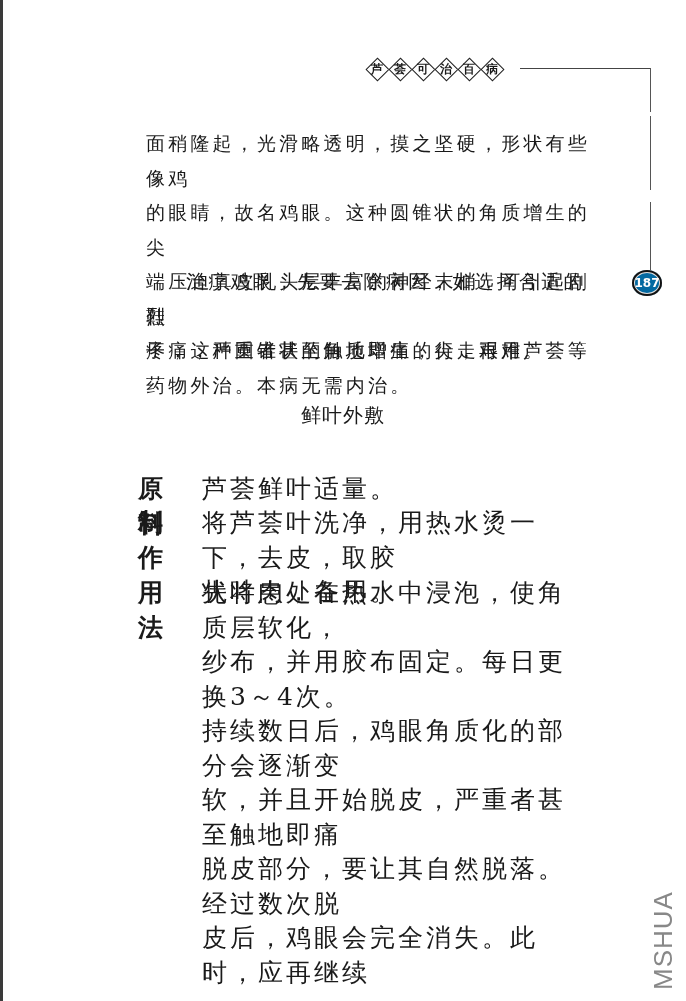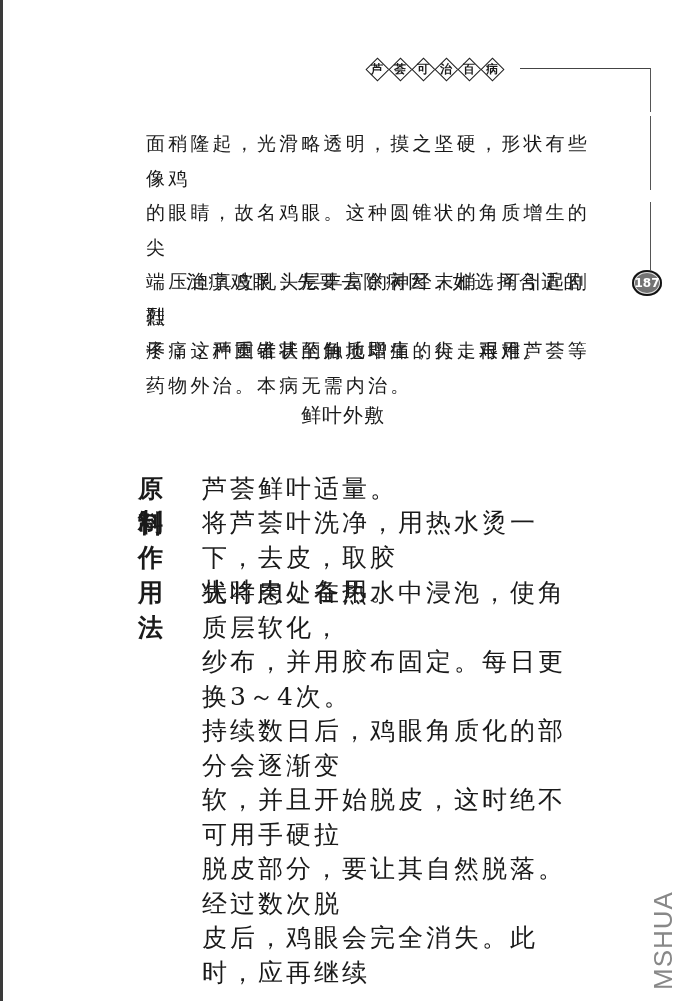--- a/index.html
+++ b/index.html
@@ -63,21 +63,21 @@
     position: absolute;
     left: 650px;
     width: 1px;
     background: #555;
   }
   .page-badge {
     position: absolute;
     left: 632px; top: 270px;
     width: 30px; height: 26px;
     border-radius: 50%;
-    background: #737373;
+    background: #0369a1;
     color: #fff;
     font-size: 12px;
     font-weight: bold;
     text-align: center;
     line-height: 26px;
     font-family: "DejaVu Sans", sans-serif;
     box-shadow: inset 0 0 0 2px #111, inset 0 0 0 3px #ddd;
   }
   
   .text-block {
@@ -191,20 +191,20 @@
     <div>状叶肉，备用。</div>
   </div>
 </div>
 
 <div class="recipe-row" style="top:576px;">
   <div class="recipe-label">用法</div>
   <div class="recipe-content">
     <div>先将患处在热水中浸泡，使角质层软化，</div>
     <div>纱布，并用胶布固定。每日更换3～4次。</div>
     <div>持续数日后，鸡眼角质化的部分会逐渐变</div>
-    <div>软，并且开始脱皮，这时绝不可用手硬拉</div>
+    <div>软，并且开始脱皮，严重者甚至触地即痛</div>
     <div>脱皮部分，要让其自然脱落。经过数次脱</div>
     <div>皮后，鸡眼会完全消失。此时，应再继续</div>
 
   </div>
 </div>
 
 <div class="watermark">MSHUA</div>
 
 </body></html>

